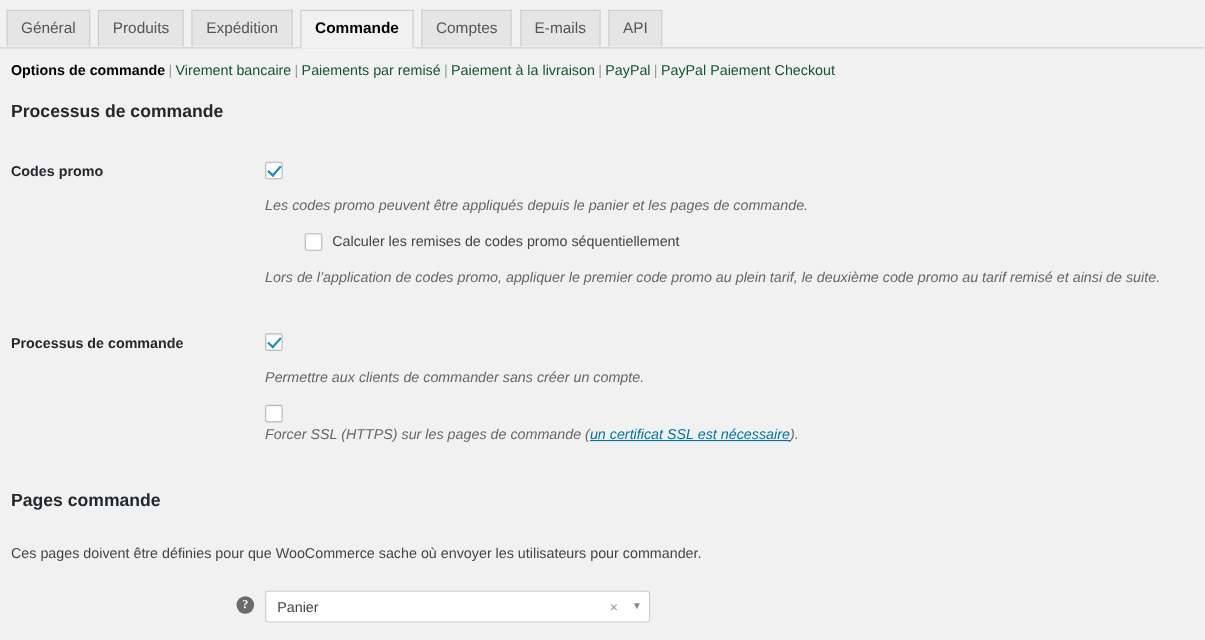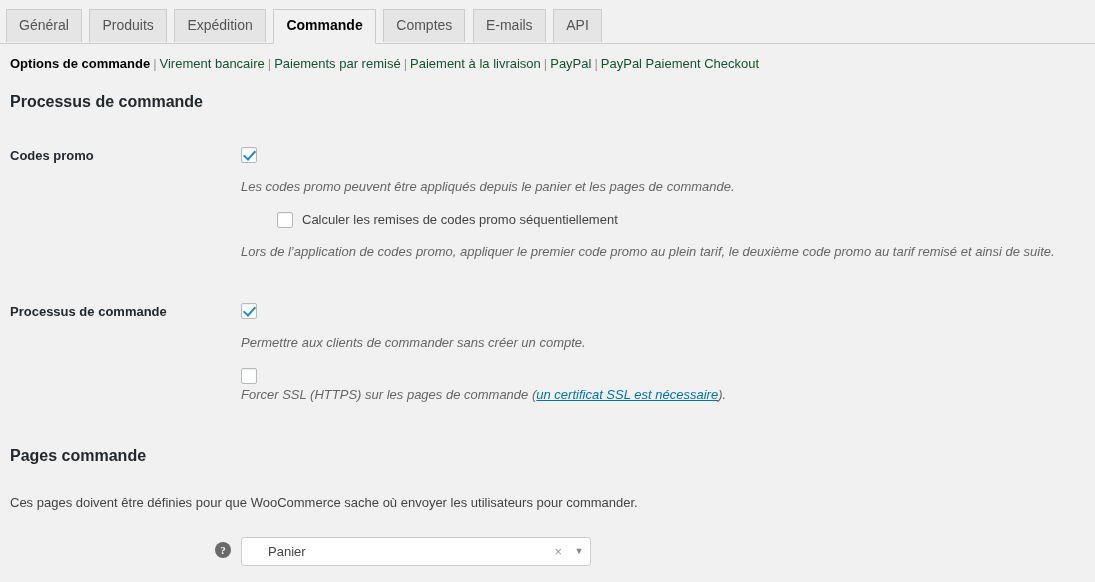--- a/index.html
+++ b/index.html
@@ -174,21 +174,20 @@
     display: flex;
     align-items: center;
   }
   .select-value {
     flex: 1 1 auto;
     padding-left: 10px;
     font-size: 13px;
     color: #444;
     overflow: hidden;
     white-space: nowrap;
-    margin-left: 16px;
   }
   .select-clear {
     flex: 0 0 auto;
     color: #999;
     font-size: 13px;
     padding: 0 6px;
     line-height: 1;
   }
   .select-arrow {
     flex: 0 0 auto;

